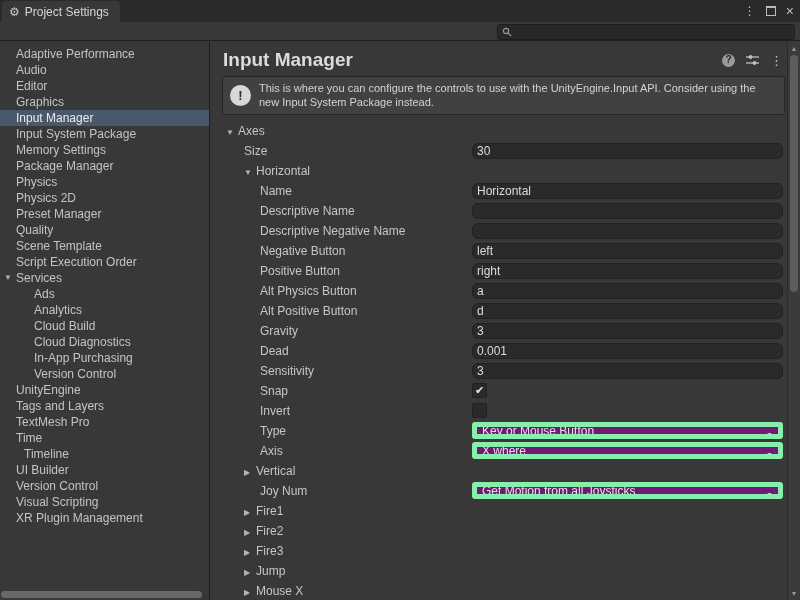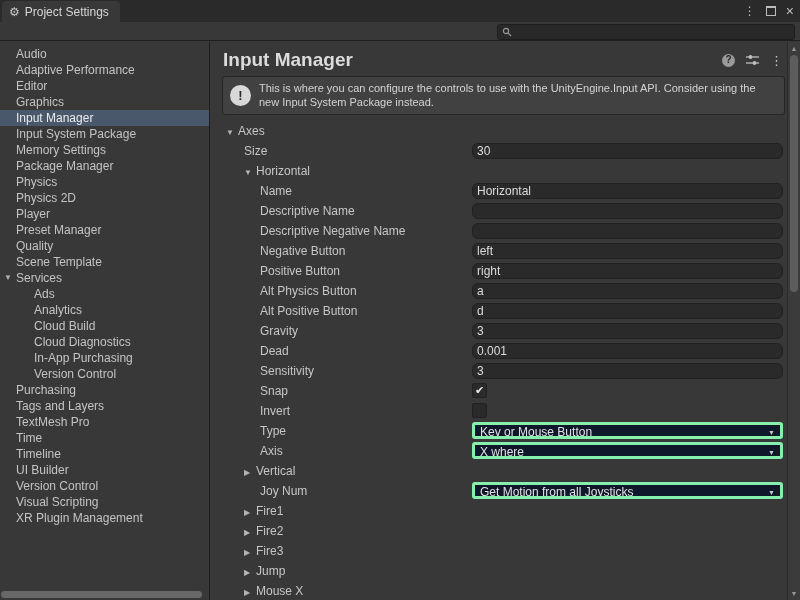--- a/index.html
+++ b/index.html
@@ -43,21 +43,21 @@
   .info-icon{width:21px;height:21px;border-radius:50%;background:#d8d8d8;color:#2b2b2b;font-weight:700;font-size:13px;
              display:flex;align-items:center;justify-content:center;flex-shrink:0;line-height:1;}
   .helptext{font-size:11px;color:#d4d4d4;line-height:1.3;}
   
   .row{height:20px;display:flex;align-items:center;}
   .rlabel{width:261px;flex-shrink:0;font-size:12px;color:#c6c6c6;white-space:nowrap;overflow:hidden;box-sizing:border-box;}
   .tri{display:inline-block;width:12px;font-size:8px;color:#b4b4b4;}
   .rfield{flex:1;margin-right:4px;display:flex;align-items:center;min-width:0;}
   .txt{width:100%;height:16px;background:#2a2a2a;border:1px solid #212121;border-radius:6px;color:#dcdcdc;
        font-size:12px;font-family:inherit;padding:0 4px;box-sizing:border-box;outline:none;}
-  .dropdown{width:100%;height:17px;background:#0f172a;border:3px solid #86efac;border-radius:3px;display:flex;
+  .dropdown{width:100%;height:17px;background:#701a75;border:5px solid #86efac;border-radius:3px;display:flex;align-items:center;
             padding:0 5px 0 5px;font-size:12px;color:#e2e2e2;position:relative;box-sizing:border-box;white-space:nowrap;overflow:hidden;}
   .dd-arrow{position:absolute;right:5px;top:4px;font-size:7px;color:#c8c8c8;line-height:1;}
   .checkbox{width:15px;height:15px;background:#2a2a2a;border:1px solid #212121;border-radius:2px;display:flex;
             align-items:center;justify-content:center;font-size:11px;color:#e8e8e8;box-sizing:border-box;line-height:1;}
   
   .vscroll{position:absolute;right:0;top:0;bottom:0;width:13px;background:#3b3b3b;border-left:1px solid #2a2a2a;box-sizing:border-box;}
   .varrow{position:absolute;left:0;width:12px;text-align:center;font-size:7px;color:#969696;line-height:1;}
   .varrow.up{top:3px;}.varrow.down{bottom:3px;}
   .vthumb{position:absolute;left:2px;width:8px;top:13px;height:237px;background:#5d5d5d;border-radius:4px;}
   .hscroll{position:absolute;left:0;right:1px;bottom:0;height:11px;background:#383838;}
@@ -86,24 +86,24 @@
     </svg>
     <input type="text" spellcheck="false" placeholder="" style="">
   </div>
 </div>
 
 <div class="content">
 
   <div class="sidebar">
     <div class="sb-list">
         <div class="sb-item" style="padding-left: 16px;">
+          <span class="sb-label">Adaptive Performance</span>
+        </div>
+        <div class="sb-item" style="padding-left: 16px;">
           <span class="sb-label">Audio</span>
-        </div>
-        <div class="sb-item" style="padding-left: 16px;">
-          <span class="sb-label">Adaptive Performance</span>
         </div>
         <div class="sb-item" style="padding-left: 16px;">
           <span class="sb-label">Editor</span>
         </div>
         <div class="sb-item" style="padding-left: 16px;">
           <span class="sb-label">Graphics</span>
         </div>
         <div class="sb-item selected" style="padding-left: 16px;">
           <span class="sb-label">Input Manager</span>
         </div>
@@ -116,30 +116,30 @@
         <div class="sb-item" style="padding-left: 16px;">
           <span class="sb-label">Package Manager</span>
         </div>
         <div class="sb-item" style="padding-left: 16px;">
           <span class="sb-label">Physics</span>
         </div>
         <div class="sb-item" style="padding-left: 16px;">
           <span class="sb-label">Physics 2D</span>
         </div>
         <div class="sb-item" style="padding-left: 16px;">
-          <span class="sb-label">Player</span>
-        </div>
-        <div class="sb-item" style="padding-left: 16px;">
           <span class="sb-label">Preset Manager</span>
         </div>
         <div class="sb-item" style="padding-left: 16px;">
           <span class="sb-label">Quality</span>
         </div>
         <div class="sb-item" style="padding-left: 16px;">
           <span class="sb-label">Scene Template</span>
+        </div>
+        <div class="sb-item" style="padding-left: 16px;">
+          <span class="sb-label">Script Execution Order</span>
         </div>
         <div class="sb-item" style="padding-left: 16px;">
           <span class="sb-tri">▼</span>
           <span class="sb-label">Services</span>
         </div>
         <div class="sb-item" style="padding-left: 34px;">
           <span class="sb-label">Ads</span>
         </div>
         <div class="sb-item" style="padding-left: 34px;">
           <span class="sb-label">Analytics</span>
@@ -150,32 +150,32 @@
         <div class="sb-item" style="padding-left: 34px;">
           <span class="sb-label">Cloud Diagnostics</span>
         </div>
         <div class="sb-item" style="padding-left: 34px;">
           <span class="sb-label">In-App Purchasing</span>
         </div>
         <div class="sb-item" style="padding-left: 34px;">
           <span class="sb-label">Version Control</span>
         </div>
         <div class="sb-item" style="padding-left: 16px;">
-          <span class="sb-label">Purchasing</span>
+          <span class="sb-label">UnityEngine</span>
         </div>
         <div class="sb-item" style="padding-left: 16px;">
           <span class="sb-label">Tags and Layers</span>
         </div>
         <div class="sb-item" style="padding-left: 16px;">
           <span class="sb-label">TextMesh Pro</span>
         </div>
         <div class="sb-item" style="padding-left: 16px;">
           <span class="sb-label">Time</span>
         </div>
-        <div class="sb-item" style="padding-left: 16px;">
+        <div class="sb-item" style="padding-left: 24px;">
           <span class="sb-label">Timeline</span>
         </div>
         <div class="sb-item" style="padding-left: 16px;">
           <span class="sb-label">UI Builder</span>
         </div>
         <div class="sb-item" style="padding-left: 16px;">
           <span class="sb-label">Version Control</span>
         </div>
         <div class="sb-item" style="padding-left: 16px;">
           <span class="sb-label">Visual Scripting</span>

